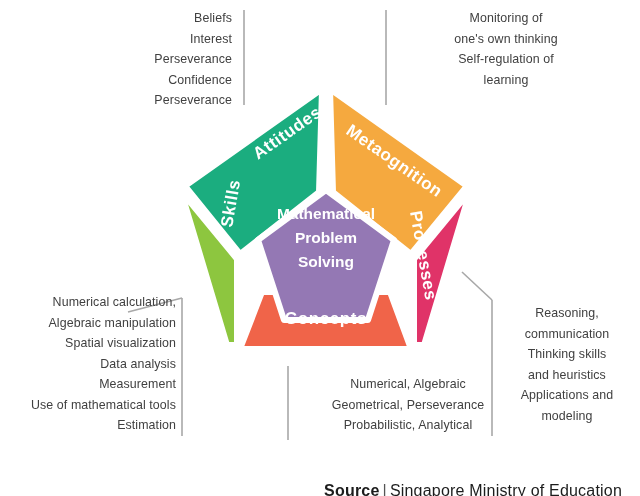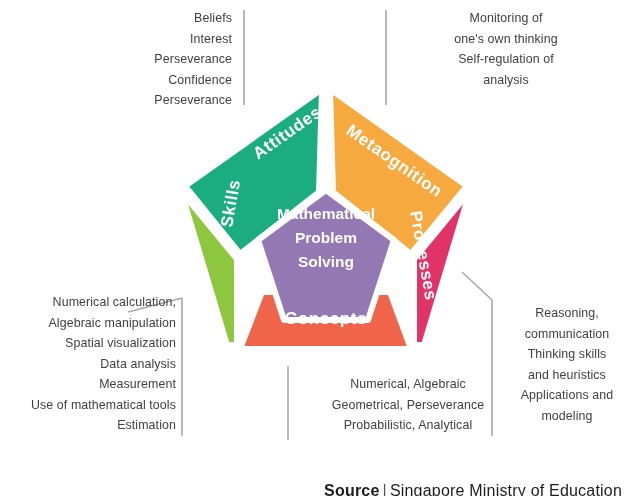--- a/index.html
+++ b/index.html
@@ -125,21 +125,21 @@
     <div>Interest</div>
     <div>Perseverance</div>
     <div>Confidence</div>
     <div>Perseverance</div>
   </div>
 
   <div class="callout left-aligned" id="metacognition-callout">
     <div>Monitoring of</div>
     <div>one's own thinking</div>
     <div>Self-regulation of</div>
-    <div>analysis</div>
+    <div>learning</div>
   </div>
 
   <div class="callout right-aligned" id="skills-callout">
     <div>Numerical calculation,</div>
     <div>Algebraic manipulation</div>
     <div>Spatial visualization</div>
     <div>Data analysis</div>
     <div>Measurement</div>
     <div>Use of mathematical tools</div>
     <div>Estimation</div>

